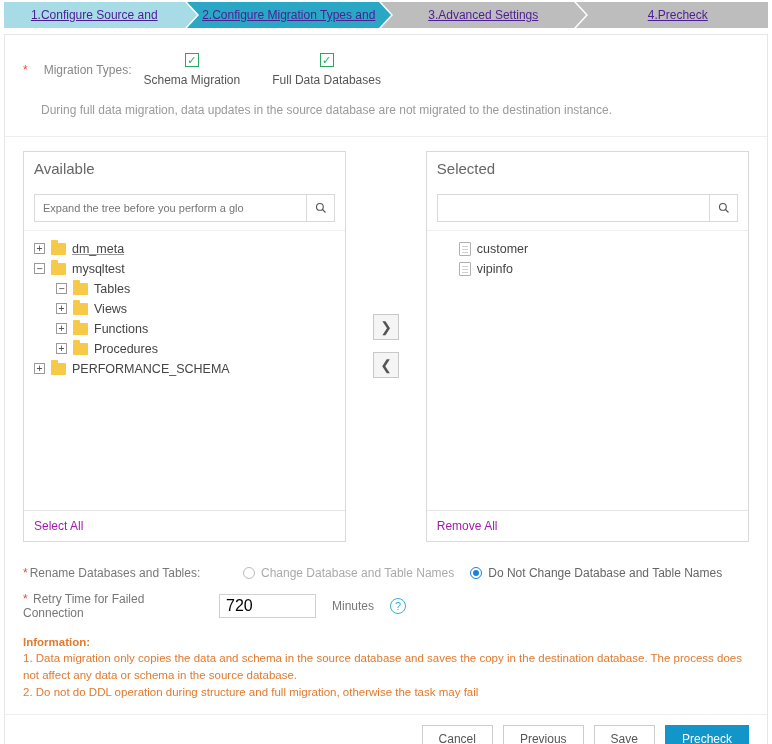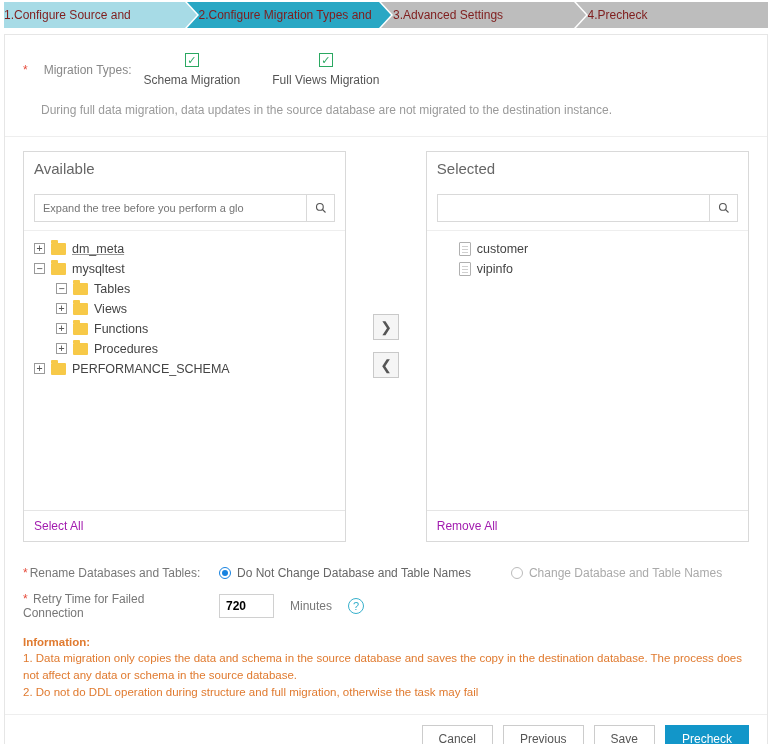--- a/index.html
+++ b/index.html
@@ -12,23 +12,25 @@
     width: 772px;
   }
 
   
   .stepbar { display: flex; height: 26px; margin: 2px 4px 0 4px; }
   .step {
     position: relative;
     flex: 1;
     display: flex;
     align-items: center;
-    color: #7f1d1d;
+    justify-content: center;
+    color: #4c1d95;
     font-size: 12px;
     background: #bdbdbd;
+    text-decoration: underline;
   }
   .step + .step { margin-left: 14px; }
   .step::after {
     content: "";
     position: absolute;
     right: -12px; top: 0;
     border-top: 13px solid transparent;
     border-bottom: 13px solid transparent;
     border-left: 12px solid #bdbdbd;
     z-index: 2;
@@ -127,21 +129,21 @@
   
   .form-rows { padding: 4px 18px 4px 18px; }
   .frow { display:flex; align-items:center; gap:16px; padding:6px 0; color:#777; font-size:12px;}
   .flabel { width:180px; color:#777; }
   .flabel .req { margin-right:2px;}
   .radio { width:12px; height:12px; border:1px solid #1782e0; border-radius:50%; display:inline-flex; align-items:center; justify-content:center; flex-shrink:0;}
   .radio.on::after { content:""; width:6px; height:6px; background:#1782e0; border-radius:50%; }
   .radio.off { border-color:#bbb; }
   .rlabel { color:#666; display:flex; align-items:center; gap:6px; }
   .rlabel.dim { color:#aaa; }
-  .num-input { width:55px; height:24px; border:1px solid #d0d0d0; padding:0 6px; font-size:12px;font-weight:bold; }
+  .num-input { width:97px; height:24px; border:1px solid #d0d0d0; padding:0 6px; font-size:16px; }
   .help {
     width:16px; height:16px; border:1.5px solid #37b0cc; color:#37b0cc; border-radius:50%; display:inline-flex; align-items:center; justify-content:center; font-size:11px; cursor:pointer;
   }
 
   
   .info {
     margin: 4px 18px 14px 18px; color:#e07a2f; font-size:11.5px; line-height:1.45;
   }
   .info .title { font-weight:bold; }
 
@@ -184,21 +186,21 @@
 
   <div class="mig-types">
     <span class="req">*</span>
     <span>Migration Types:</span>
     <label class="chk-label">
       <span class="chk checked"></span>
       <span>Schema Migration</span>
     </label>
     <label class="chk-label" style="margin-left:20px;">
       <span class="chk checked"></span>
-      <span>Full Views Migration</span>
+      <span>Full Data Databases</span>
     </label>
   </div>
   <div class="desc">
     <div>During full data migration, data updates in the source database are not migrated to the destination instance.</div>
   </div>
 
   <div class="sep"></div>
 
   <div class="panels">
 
@@ -295,27 +297,27 @@
       </div>
       <div class="panel-footer">
         <a>Remove All</a>
       </div>
     </div>
   </div>
 
   <div class="form-rows">
     <div class="frow">
       <span class="flabel"><span class="req">*</span><span>Rename Databases and Tables:</span></span>
+      <label class="rlabel dim" style="margin-left:24px;">
+        <span class="radio off"></span>
+        <span>Change Database and Table Names</span>
+      </label>
       <label class="rlabel">
         <span class="radio on"></span>
         <span>Do Not Change Database and Table Names</span>
-      </label>
-      <label class="rlabel dim" style="margin-left:24px;">
-        <span class="radio off"></span>
-        <span>Change Database and Table Names</span>
       </label>
     </div>
     <div class="frow">
       <span class="flabel"><span class="req">*</span> <span>Retry Time for Failed Connection</span></span>
       <input class="num-input" value="720" style="">
       <span>Minutes</span>
       <span class="help">?</span>
     </div>
   </div>
 

